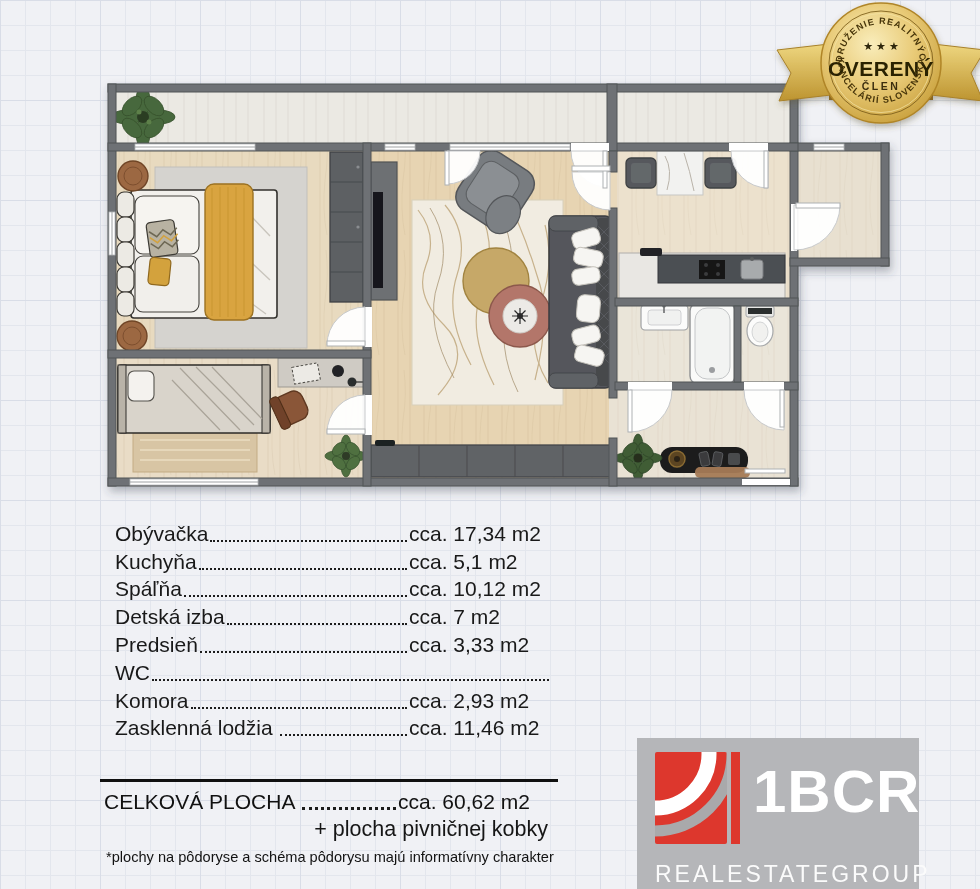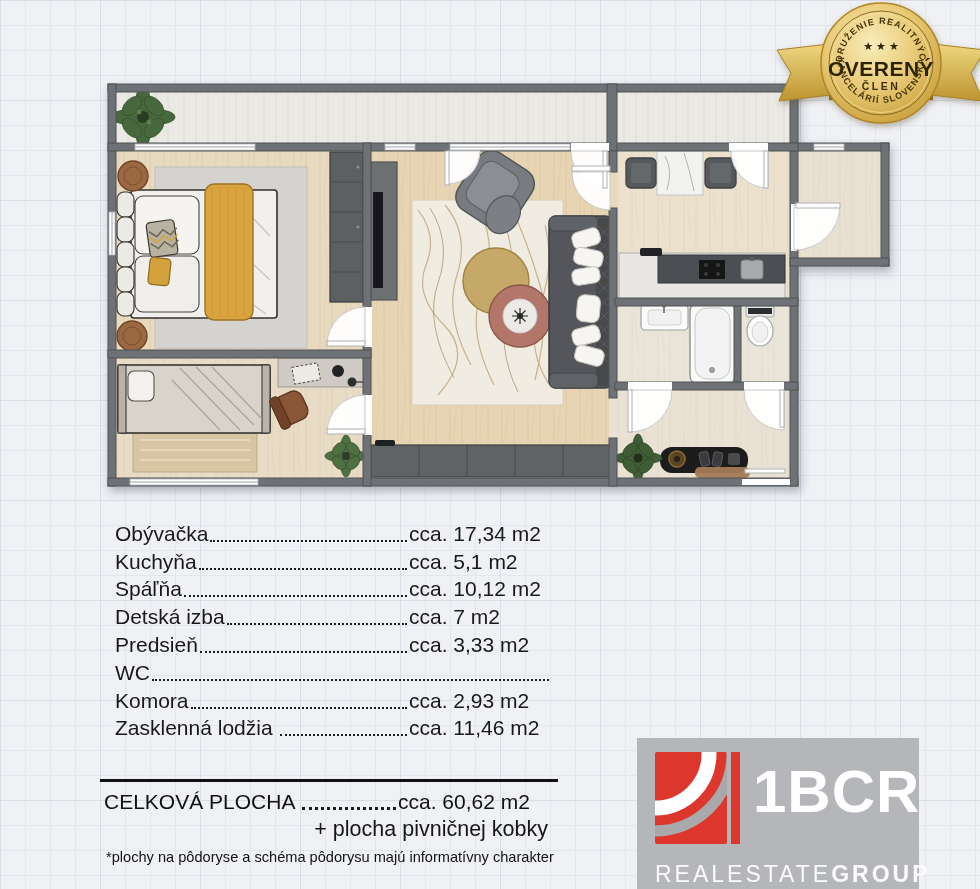--- a/index.html
+++ b/index.html
@@ -24,21 +24,21 @@
   #divider{position:absolute;left:100px;top:779px;width:458px;height:3.4px;background:#101010;}
   #total-row{position:absolute;left:104px;top:787px;width:436px;font-weight:400;color:#111;}
   #total-row .dots{border-bottom-width:3px;}
   #extra-line{position:absolute;left:118px;top:817px;width:430px;text-align:right;font-size:21.5px;color:#161616;}
   #note-line{position:absolute;left:106px;top:849px;width:470px;font-size:14.6px;color:#121212;}
   
   #logo-box{position:absolute;left:637px;top:738px;width:282px;height:151px;background:#b5b6b9;}
   #brand-text{position:absolute;left:116px;top:24px;font-size:60px;line-height:1;font-weight:800;color:#ffffff;letter-spacing:1px;}
   #tagline{position:absolute;left:18px;top:115px;width:256px;display:flex;
            font-size:23px;color:#fbfbfb;letter-spacing:3px;margin-top:8px;}
-  #tagline .tw-bold{font-weight:700;}
+  #tagline .tw-bold{font-weight:400;}
 </style>
 </head>
 <body>
 
 <div id="stage">
 
   <svg id="plan-svg" width="980" height="520" viewBox="0 0 980 520">
     <defs>
       <filter id="ds" x="-8%" y="-8%" width="120%" height="124%">
         <feDropShadow dx="2" dy="5" stdDeviation="5" flood-color="#333a46" flood-opacity="0.35"></feDropShadow>

